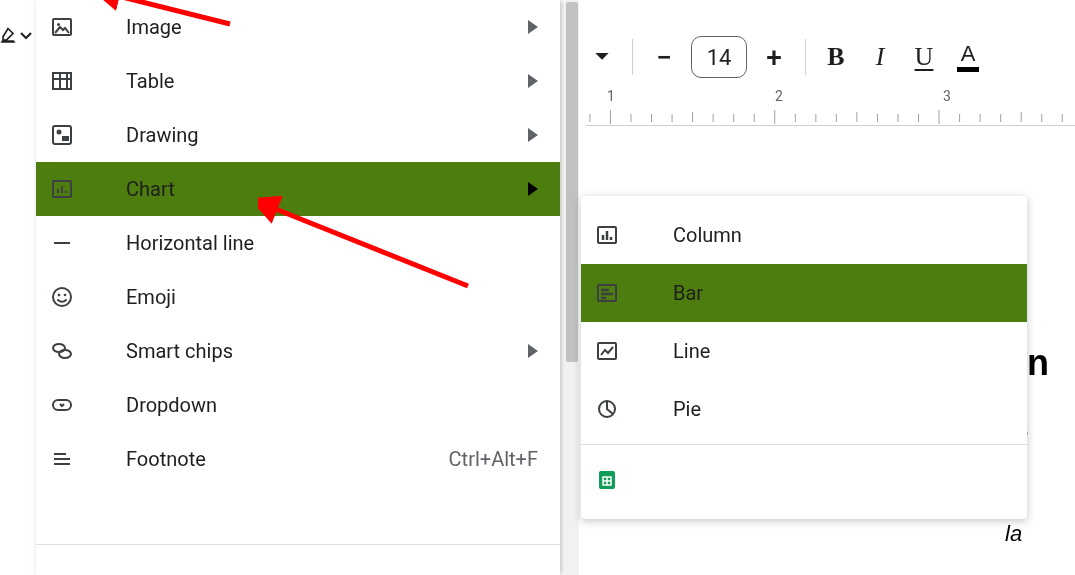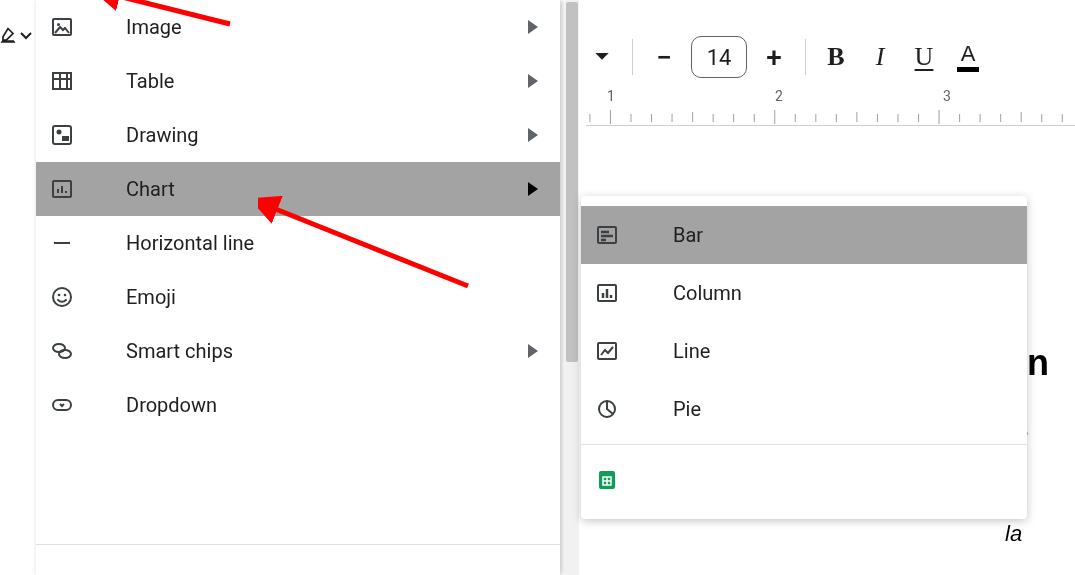--- a/index.html
+++ b/index.html
@@ -42,21 +42,21 @@
   }
   .menu-item {
     display: flex;
     align-items: center;
     height: 54px;
     padding: 0 22px 0 14px;
     cursor: pointer;
     position: relative;
     gap: 32px;
   }
-  .menu-item.hovered { background: #a3a3a3; }
+  .menu-item.hovered { background: #4d7c0f; }
   .menu-item .mi-icon {
     width: 24px; height: 24px;
     display: flex; align-items: center; justify-content: center;
     margin-right: 20px;
     color: #3c4043;
     flex: 0 0 24px;
   }
   .menu-item .mi-label {
     flex: 1 1 auto;
     font-size: 20px;
@@ -305,49 +305,60 @@
   </div>
   <div class="menu-item">
     <span class="mi-icon">
       <svg class="ic" viewBox="0 0 24 24">
           <rect x="3" y="7" width="18" height="10" rx="5" fill="none" stroke="#3c4043" stroke-width="2"></rect>
           <path d="M10 11l2 2 2-2" fill="none" stroke="#3c4043" stroke-width="2"></path>
         </svg>
     </span>
     <span class="mi-label">Dropdown</span>
   </div>
+  <div class="menu-item">
+    <span class="mi-icon">
+      <svg class="ic" viewBox="0 0 24 24">
+          <line x1="4" y1="7" x2="16" y2="7" stroke="#3c4043" stroke-width="2"></line>
+          <line x1="4" y1="12" x2="20" y2="12" stroke="#3c4043" stroke-width="2"></line>
+          <line x1="4" y1="17" x2="20" y2="17" stroke="#3c4043" stroke-width="2"></line>
+        </svg>
+    </span>
+    <span class="mi-label">Footnote</span>
+    <span class="mi-shortcut">Ctrl+Alt+F</span>
+  </div>
   <div class="sep end-sep-bottom"></div>
 </div>
 
 <div class="menu-scrollbar">
   <div class="menu-scrollbar-thumb"></div>
 </div>
 
 <div class="submenu">
+  <div class="menu-item">
+    <span class="mi-icon">
+      <svg class="ic" viewBox="0 0 24 24">
+          <rect x="3" y="4" width="18" height="16" rx="1" fill="none" stroke="#3c4043" stroke-width="2"></rect>
+          <line x1="8" y1="17" x2="8" y2="12" stroke="#3c4043" stroke-width="2.5"></line>
+          <line x1="12" y1="17" x2="12" y2="8" stroke="#3c4043" stroke-width="2.5"></line>
+          <line x1="16" y1="17" x2="16" y2="14" stroke="#3c4043" stroke-width="2.5"></line>
+        </svg>
+    </span>
+    <span class="mi-label">Column</span>
+  </div>
   <div class="menu-item hovered">
     <span class="mi-icon">
       <svg class="ic" viewBox="0 0 24 24">
           <rect x="3" y="4" width="18" height="16" rx="1" fill="none" stroke="#3c4043" stroke-width="2"></rect>
           <line x1="6" y1="9" x2="14" y2="9" stroke="#3c4043" stroke-width="2.5"></line>
           <line x1="6" y1="13" x2="18" y2="13" stroke="#3c4043" stroke-width="2.5"></line>
           <line x1="6" y1="17" x2="11" y2="17" stroke="#3c4043" stroke-width="2.5"></line>
         </svg>
     </span>
     <span class="mi-label">Bar</span>
-  </div>
-  <div class="menu-item">
-    <span class="mi-icon">
-      <svg class="ic" viewBox="0 0 24 24">
-          <rect x="3" y="4" width="18" height="16" rx="1" fill="none" stroke="#3c4043" stroke-width="2"></rect>
-          <line x1="8" y1="17" x2="8" y2="12" stroke="#3c4043" stroke-width="2.5"></line>
-          <line x1="12" y1="17" x2="12" y2="8" stroke="#3c4043" stroke-width="2.5"></line>
-          <line x1="16" y1="17" x2="16" y2="14" stroke="#3c4043" stroke-width="2.5"></line>
-        </svg>
-    </span>
-    <span class="mi-label">Column</span>
   </div>
   <div class="menu-item">
     <span class="mi-icon">
       <svg class="ic" viewBox="0 0 24 24">
           <rect x="3" y="4" width="18" height="16" rx="1" fill="none" stroke="#3c4043" stroke-width="2"></rect>
           <path d="M6 16l4-5 3 3 5-6" fill="none" stroke="#3c4043" stroke-width="2"></path>
         </svg>
     </span>
     <span class="mi-label">Line</span>
   </div>

